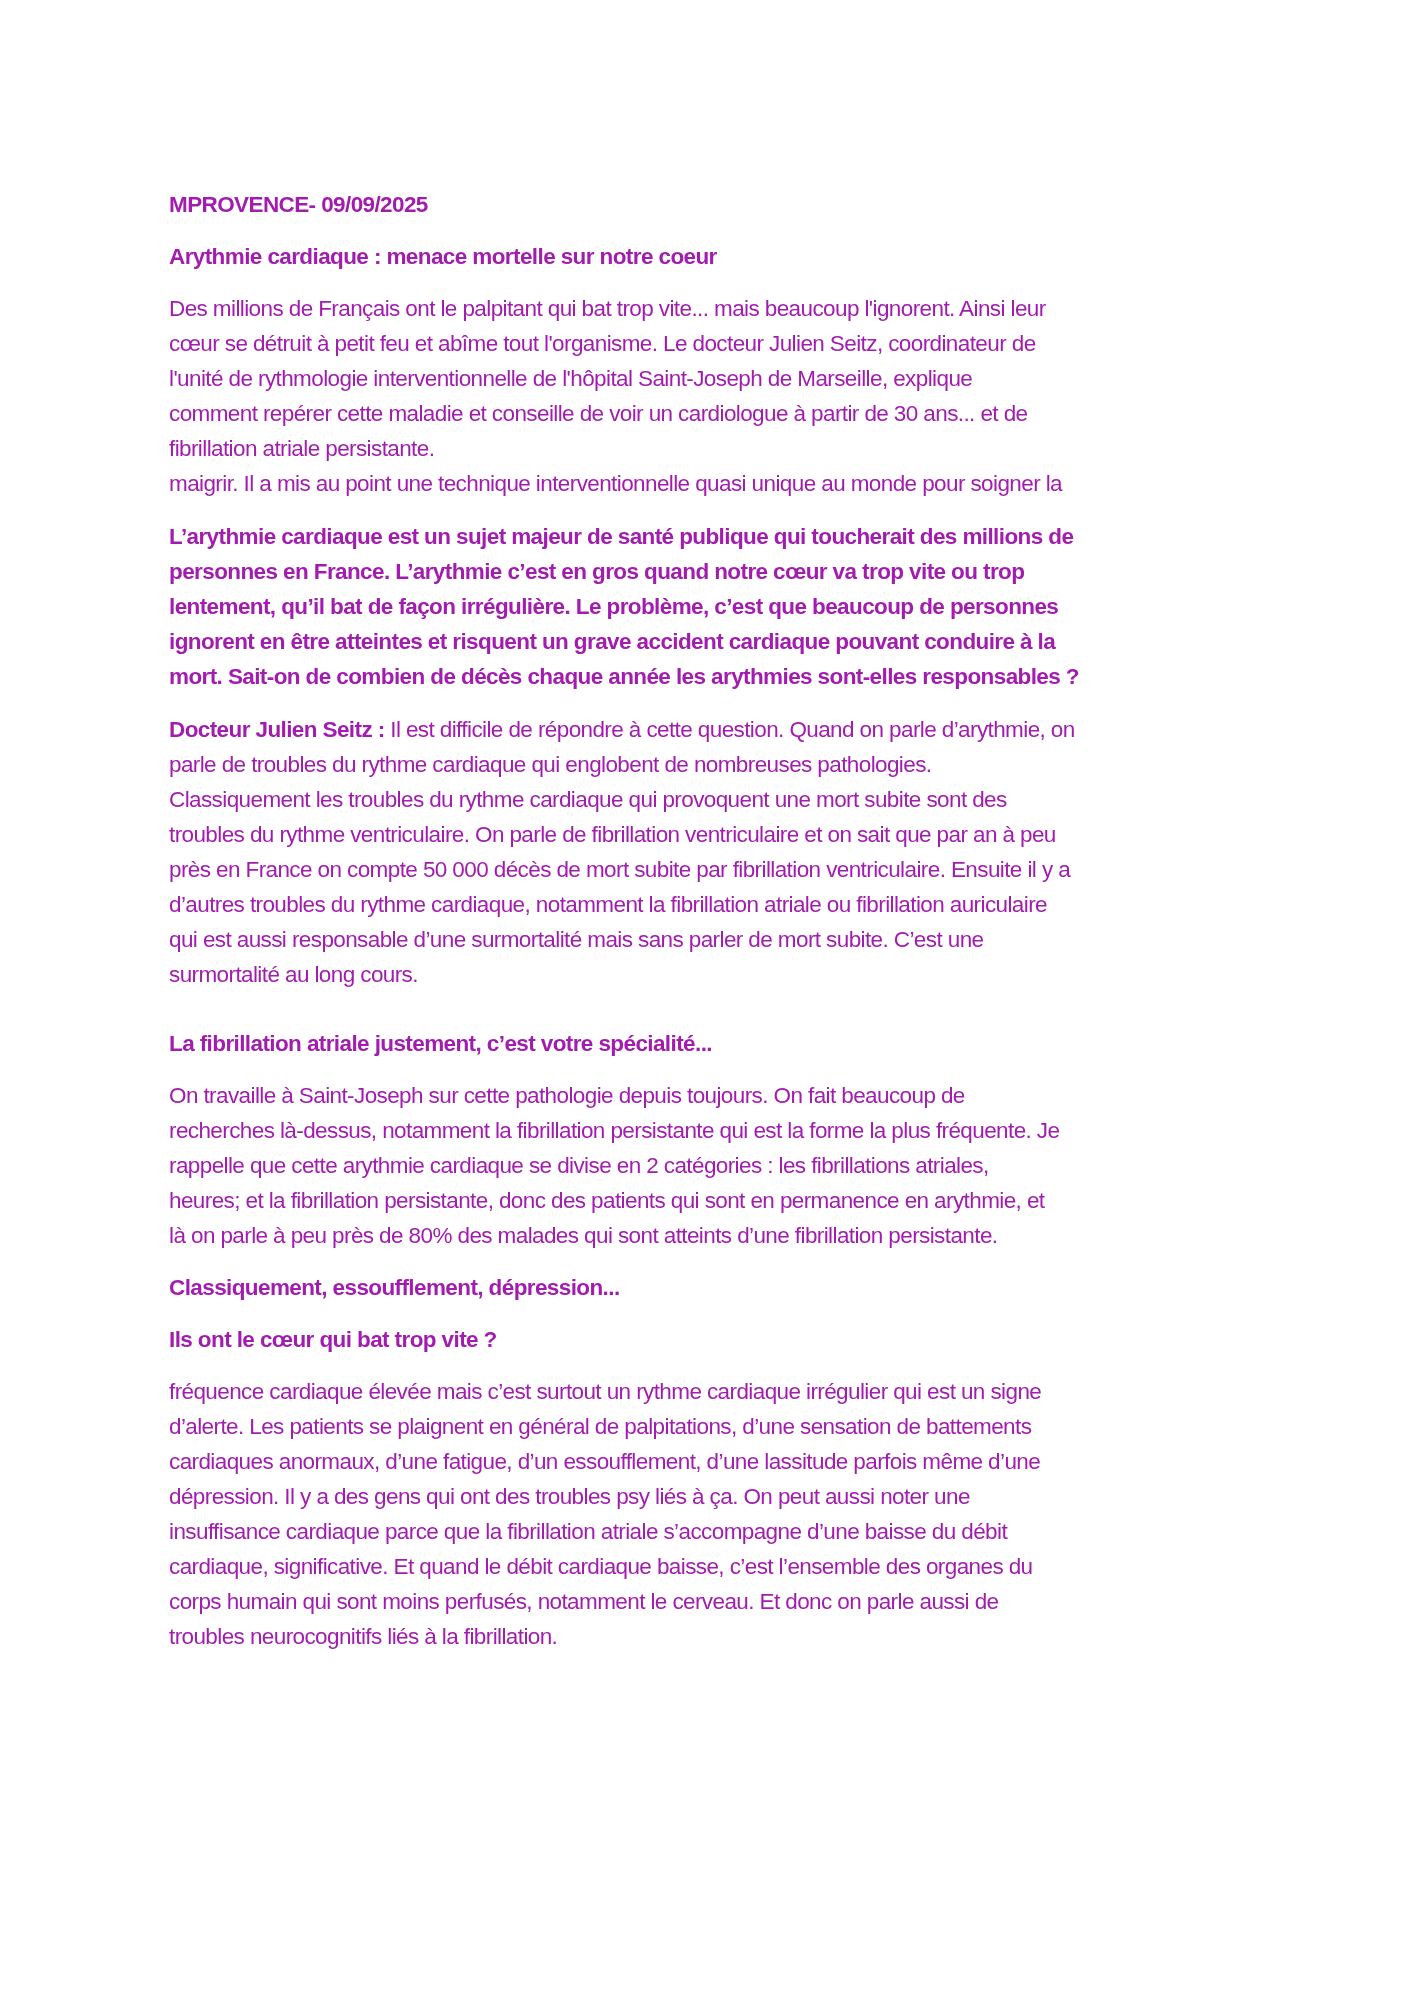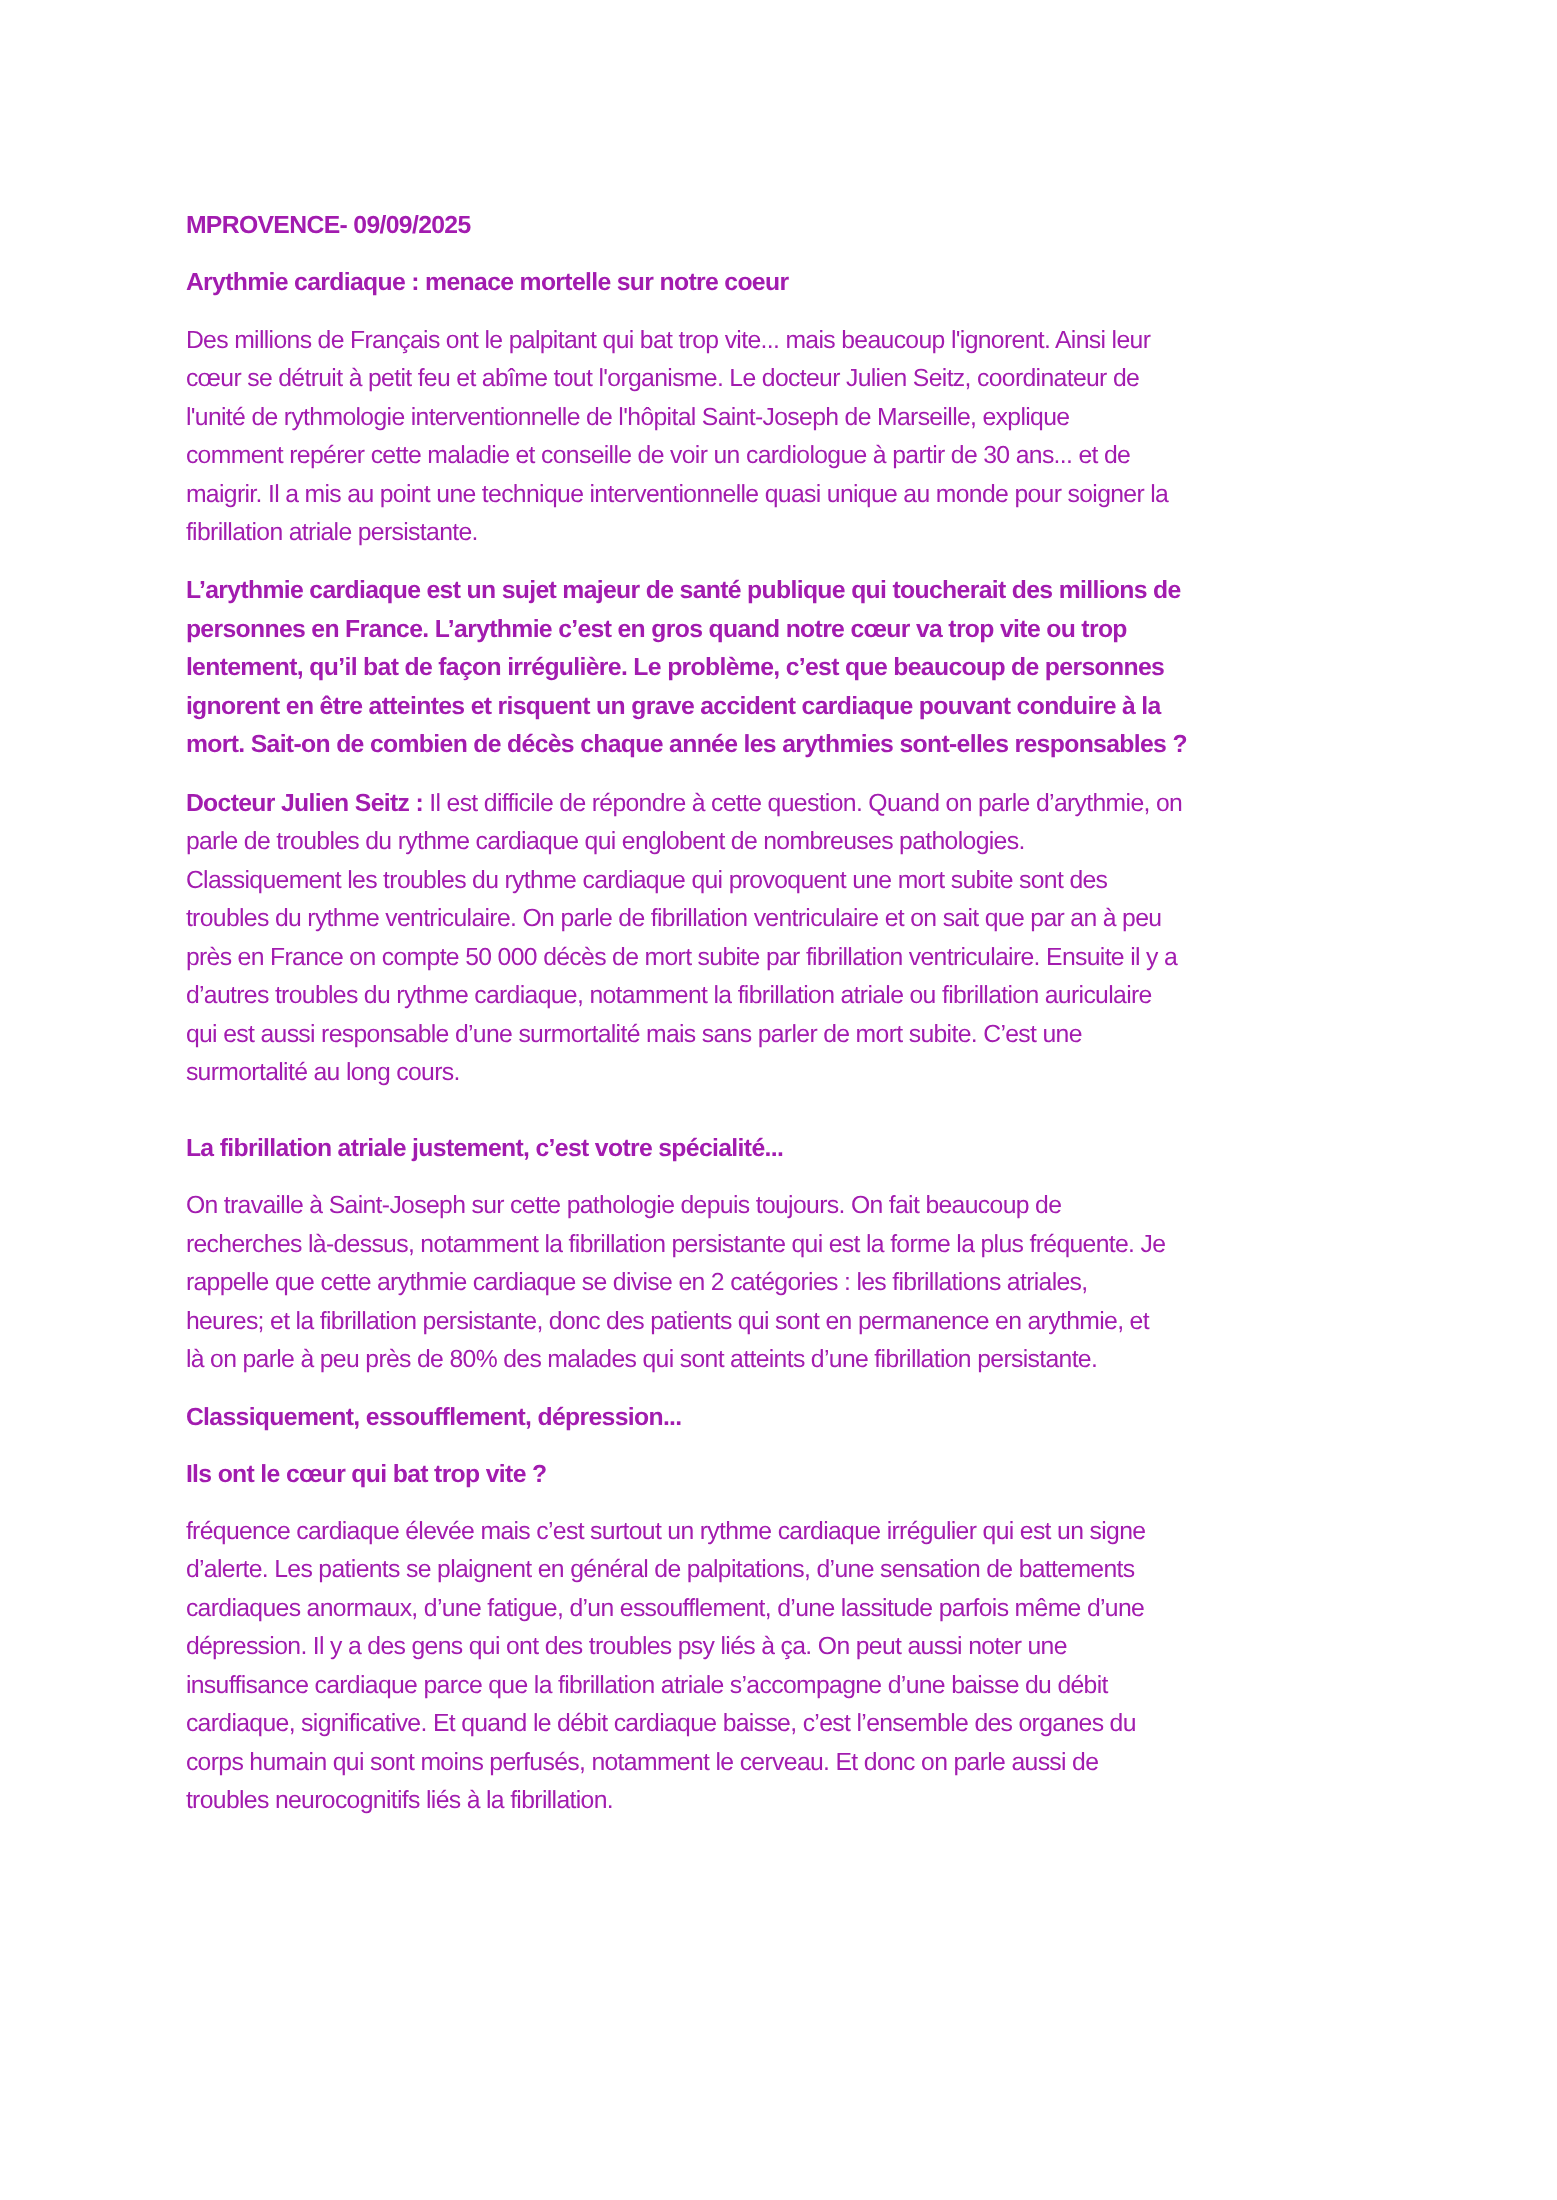--- a/index.html
+++ b/index.html
@@ -24,22 +24,22 @@
   <span class="line b">MPROVENCE- 09/09/2025</span>
   <div class="gapsm"></div>
   <span class="line b">Arythmie cardiaque : menace mortelle sur notre coeur</span>
   <div class="gapsm"></div>
 
   <div>
     <span class="line">Des millions de Français ont le palpitant qui bat trop vite... mais beaucoup l'ignorent. Ainsi leur</span>
     <span class="line">cœur se détruit à petit feu et abîme tout l'organisme. Le docteur Julien Seitz, coordinateur de</span>
     <span class="line">l'unité de rythmologie interventionnelle de l'hôpital Saint-Joseph de Marseille, explique</span>
     <span class="line">comment repérer cette maladie et conseille de voir un cardiologue à partir de 30 ans... et de</span>
+    <span class="line">fibrillation atriale persistante.</span>
     <span class="line">maigrir. Il a mis au point une technique interventionnelle quasi unique au monde pour soigner la</span>
-    <span class="line">fibrillation atriale persistante.</span>
   </div>
   <div class="gap"></div>
 
   <div>
     <span class="line b">L’arythmie cardiaque est un sujet majeur de santé publique qui toucherait des millions de</span>
     <span class="line b">personnes en France. L’arythmie c’est en gros quand notre cœur va trop vite ou trop</span>
     <span class="line b">lentement, qu’il bat de façon irrégulière. Le problème, c’est que beaucoup de personnes</span>
     <span class="line b">ignorent en être atteintes et risquent un grave accident cardiaque pouvant conduire à la</span>
     <span class="line b">mort. Sait-on de combien de décès chaque année les arythmies sont-elles responsables ?</span>
   </div>

